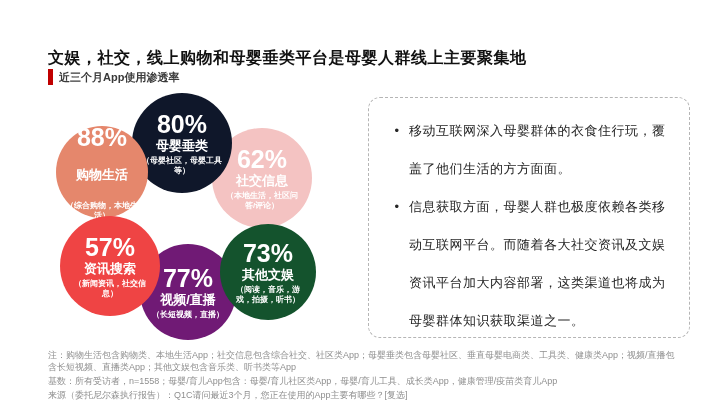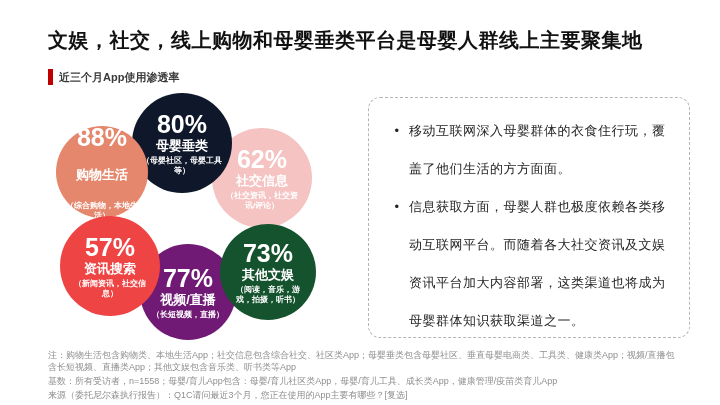--- a/index.html
+++ b/index.html
@@ -1,22 +1,22 @@
 <!DOCTYPE html>
 <html><head>
 <meta charset="utf-8">
 <style>
   html,body{margin:0;padding:0;background:#fff;}
   .slide{
     position:relative;width:720px;height:405px;background:#ffffff;overflow:hidden;
     font-family:"Liberation Sans","DejaVu Sans",sans-serif;
   }
   .title{
-    position:absolute;left:48px;top:27px;width:640px;
-    font-size:20px;font-weight:bold;color:#111;letter-spacing:.5px;
+    position:absolute;left:48px;top:48px;width:640px;
+    font-size:16px;font-weight:bold;color:#111;letter-spacing:.5px;
   }
   .subtitle-row{position:absolute;left:48px;top:69px;display:flex;align-items:flex-end;}
   .accent-bar{width:5px;height:16px;background:#c00000;margin-right:6px;}
   .subtitle{font-size:11px;font-weight:bold;color:#3a3a3a;}
 
   
   .chart{position:absolute;left:0;top:0;width:360px;height:360px;}
   .bubble{
     position:absolute;border-radius:50%;color:#fff;text-align:center;
     display:flex;flex-direction:column;align-items:center;justify-content:center;
@@ -69,21 +69,21 @@
       <div class="sub">（综合购物，本地生活）</div>
     </div>
     <div class="bubble b1" style="background-color: #0f172a;">
       <div class="pct">80%</div>
       <div class="cat">母婴垂类</div>
       <div class="sub">（母婴社区，母婴工具等）</div>
     </div>
     <div class="bubble b2" style="background-color: rgb(244, 195, 194);">
       <div class="pct">62%</div>
       <div class="cat">社交信息</div>
-      <div class="sub">（社交资讯，社交资讯/评论）</div>
+      <div class="sub">（本地生活，社区问答/评论）</div>
     </div>
     <div class="bubble b3" style="background-color: #ef4444;">
       <div class="pct">57%</div>
       <div class="cat">资讯搜索</div>
       <div class="sub">（新闻资讯，社交信息）</div>
     </div>
     <div class="bubble b4" style="background-color: #701a75;">
       <div class="pct">77%</div>
       <div class="cat">视频/直播</div>
       <div class="sub">（长短视频，直播）</div>

